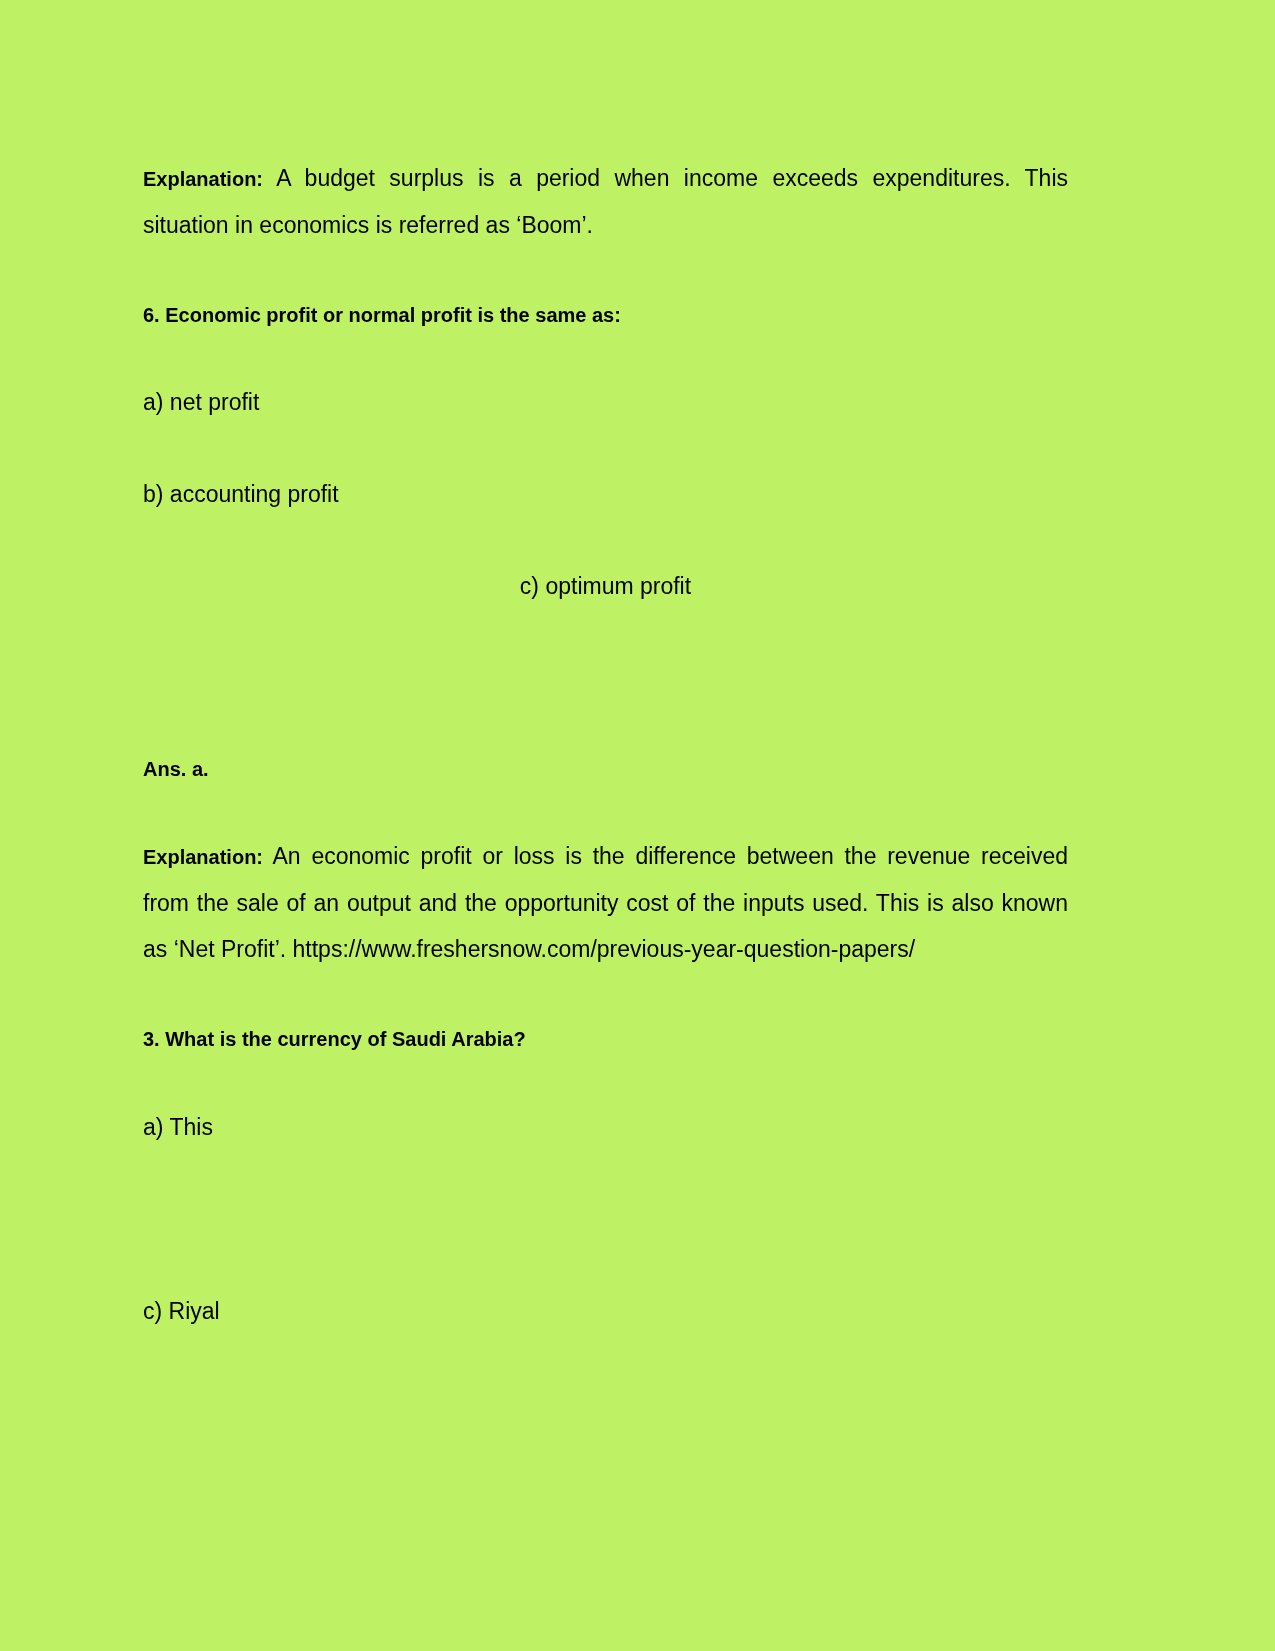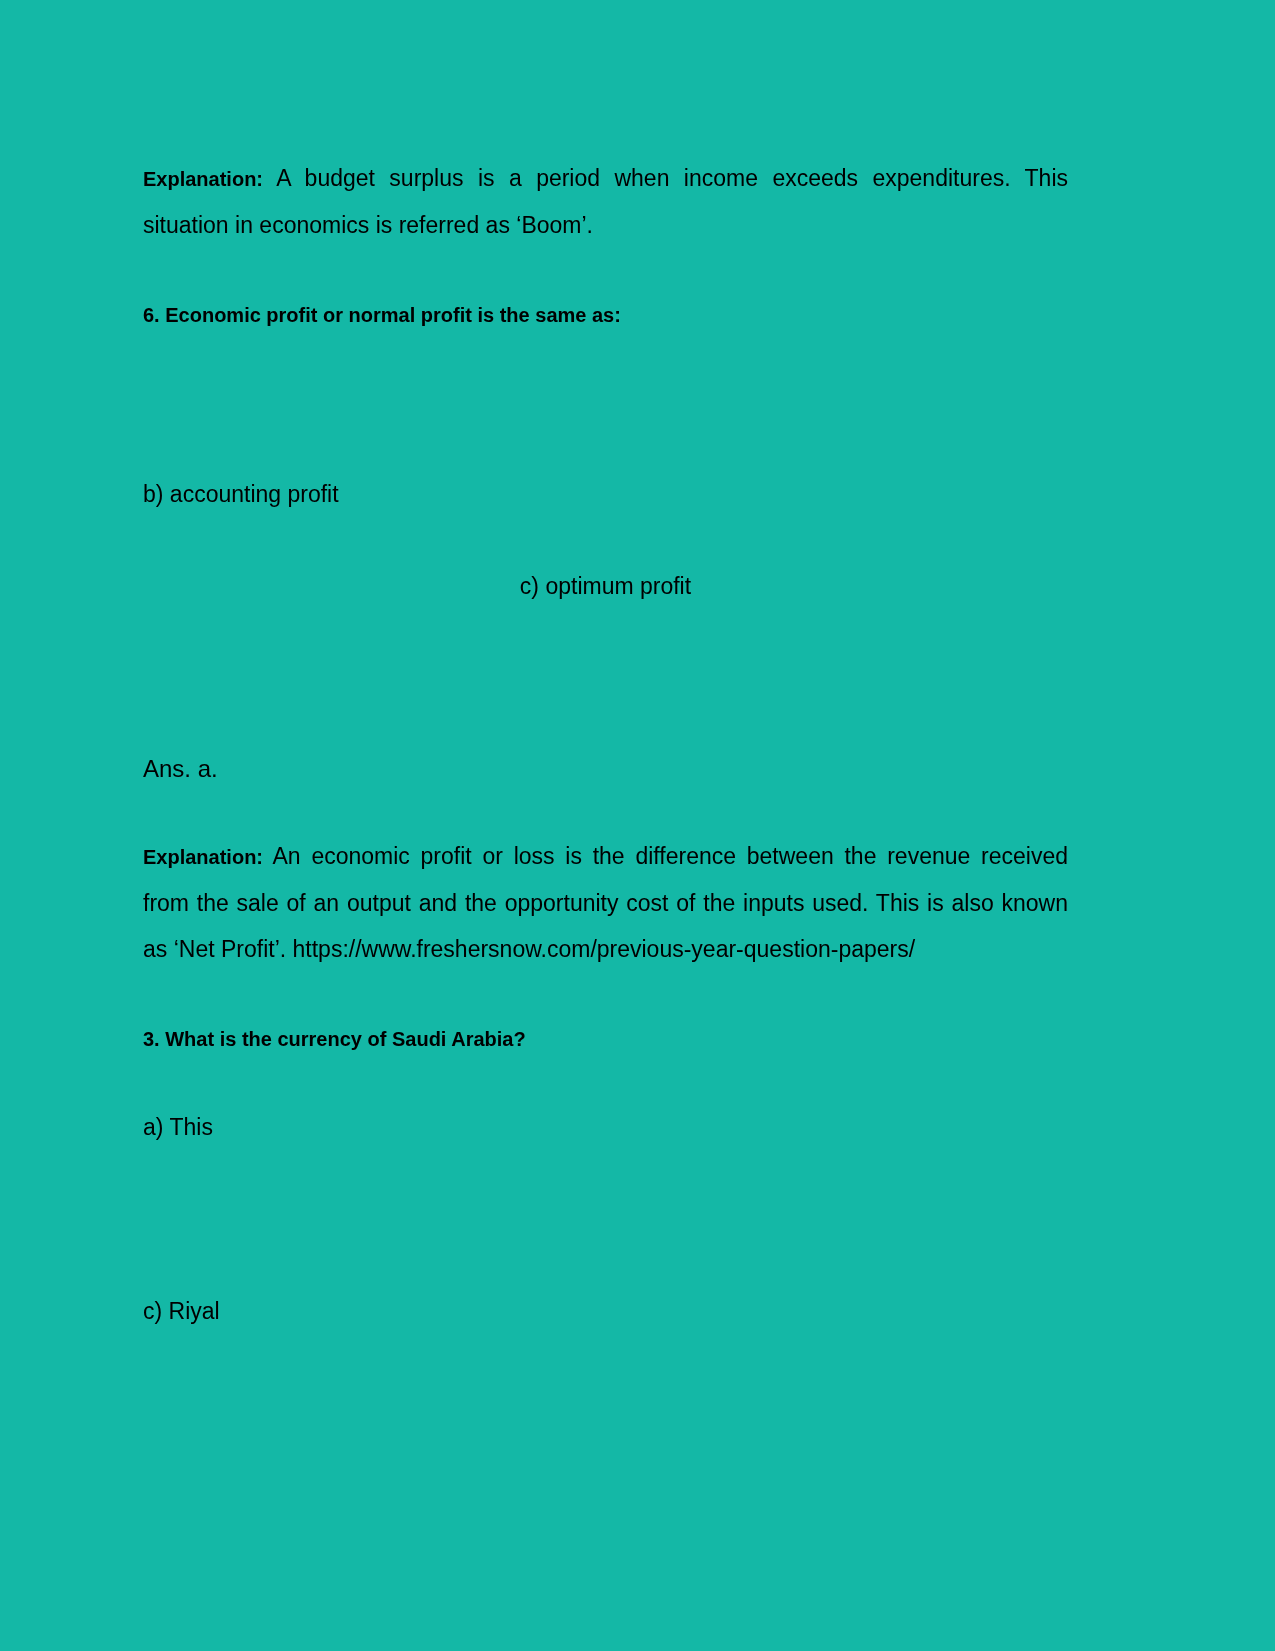--- a/index.html
+++ b/index.html
@@ -13,21 +13,21 @@
       position: relative;
       overflow: hidden;
       font-family: "Liberation Sans", sans-serif;
       color: #000000;
     }
     .page {
       position: absolute;
       left: 0; top: 0;
       width: 1275px;
       height: 1651px;
-      background: #14b8a6;
+      background: #bef264;
     }
     .block {
       position: absolute;
       left: 143px;
       width: 925px;
     }
     .para {
       font-size: 23px;
       line-height: 46px;
       text-align: justify;
@@ -40,36 +40,37 @@
     .question {
       font-weight: bold;
       font-size: 20px;
       line-height: 28px;
     }
     .option {
       font-size: 23px;
       line-height: 30px;
     }
     .answer {
-      font-weight: normal;
-      font-size: 24px;
+      font-weight: bold;
+      font-size: 20px;
       line-height: 28px;
     }
   </style>
 </head>
 <body>
 
 <div class="page">
 
   <div class="block para" style="top:155px;">
     <span class="label">Explanation:</span><span> A budget surplus is a period when income exceeds expenditures. This situation in economics is referred as ‘Boom’.</span>
   </div>
 
   <div class="block question" style="top:301px;">6. Economic profit or normal profit is the same as:</div>
 
+  <div class="block option" style="top:387px;">a) net profit</div>
   <div class="block option" style="top:479px;">b) accounting profit</div>
   <div class="block option" style="top:571px;text-align:center;">c) optimum profit</div>
 
   <div class="block answer" style="top:755px;">Ans. a.</div>
 
   <div class="block para" style="top:833px;">
     <span class="label">Explanation:</span><span> An economic profit or loss is the difference between the revenue received from the sale of an output and the opportunity cost of the inputs used. This is also known as ‘Net Profit’. https://www.freshersnow.com/previous-year-question-papers/</span>
   </div>
 
   <div class="block question" style="top:1025px;">3. What is the currency of Saudi Arabia?</div>

